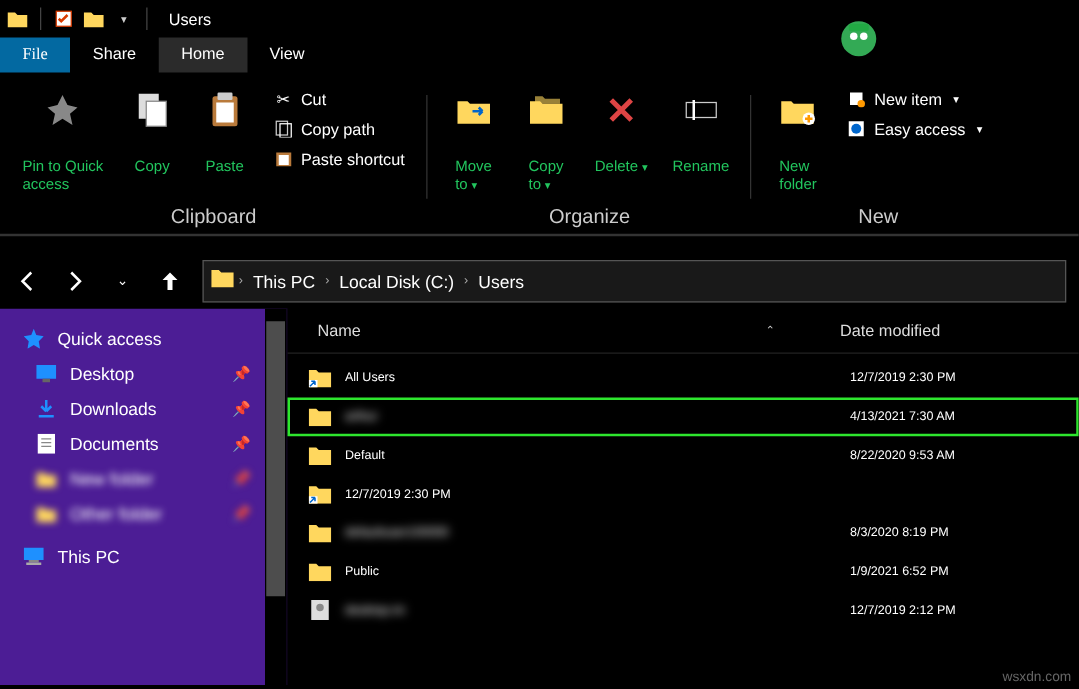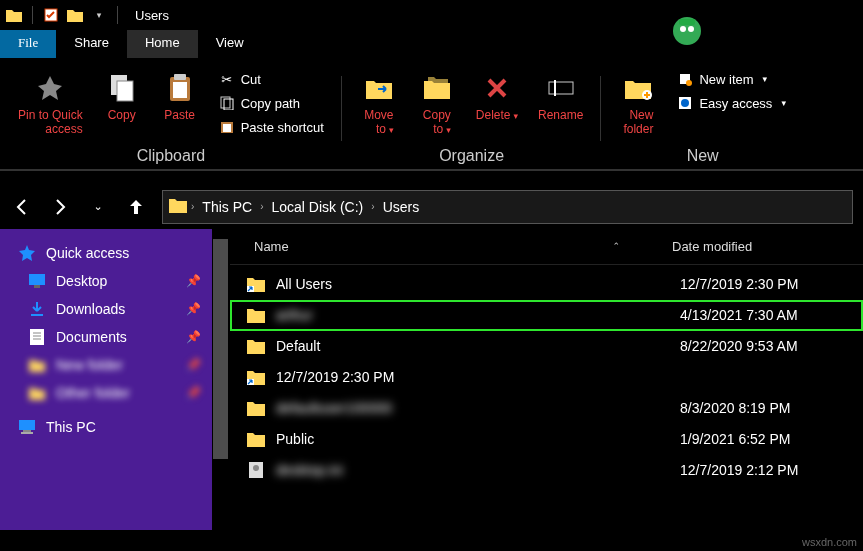--- a/index.html
+++ b/index.html
@@ -16,21 +16,21 @@
     .menu-file { background: #0369a1; font-family: Liberation Serif, serif; }
     .menu-home { background: #2b2b2b; }
     
     .ribbon { background: #000; padding: 10px 0 0 0; display: flex; border-bottom: 2px solid #333; }
     .rgroup { padding: 0 12px; display: flex; flex-direction: column; align-items: center; position: relative; }
     .rgroup::after { content: ""; position: absolute; right: 0; top: 8px; bottom: 28px; width: 1px; background: #333; }
     .rgroup:last-child::after { display: none; }
     .rrow { display: flex; gap: 8px; align-items: flex-start; }
     .rbtn-lg { display: flex; flex-direction: column; align-items: center; gap: 4px; padding: 4px 6px; min-width: 50px; cursor: pointer; }
     .rbtn-lg .ico { width: 32px; height: 32px; display: flex; align-items: center; justify-content: center; }
-    .rbtn-lg .lbl { font-size: 12px; text-align: right; line-height: 1.2; color: #ef4444; }
+    .rbtn-lg .lbl { font-size: 12px; text-align: left; line-height: 1.2; color: #22c55e; margin-top: 18px; }
     .rbtn-sm { display: flex; align-items: center; gap: 6px; padding: 3px 6px; font-size: 13px; cursor: pointer; }
     .rbtn-sm .ico { width: 16px; height: 16px; display: flex; align-items: center; justify-content: center; }
     .rcol { display: flex; flex-direction: column; gap: 2px; }
     .rlabel { font-size: 16px; color: #ccc; text-align: center; padding: 6px 0 4px 0; }
     .dd { font-size: 9px; margin-left: 3px; }
     
     .navbar { height: 44px; background: #000; display: flex; align-items: center; padding: 0 10px; gap: 14px; margin-top: 14px;}
     .nav-btn { width: 24px; height: 24px; display: flex; align-items: center; justify-content: center; cursor: pointer; color: #fff; }
     .addrbar { flex: 1; height: 34px; border: 1px solid #555; background: #191919; display: flex; align-items: center; padding: 0 6px; gap: 4px; }
     .crumb { display: flex; align-items: center; gap: 6px; font-size: 14px; padding: 2px 4px; cursor: pointer; }
@@ -45,21 +45,21 @@
     .sb-item .ico { width: 18px; height: 18px; display: flex; align-items: center; justify-content: center; }
     .pin-ico { position: absolute; right: 28px; color: #888; font-size: 12px; }
     .sb-blur { filter: blur(3px); }
     
     .main { flex: 1; background: #000; position: relative; }
     .cols { display: flex; height: 36px; align-items: center; border-bottom: 1px solid #222; font-size: 13px; color: #ddd; }
     .col-name { width: 430px; padding-left: 24px; display:flex; align-items:center; gap: 2px;}
     .col-sort { font-size: 9px; color:#ccc; margin-left:auto; margin-right:40px;}
     .col-date { padding-left: 12px; }
     .files { padding-top: 4px; }
-    .file-row { display: flex; align-items: center; height: 31px; font-size: 14px; padding-left: 16px; cursor: pointer; }
+    .file-row { display: flex; align-items: center; height: 31px; font-size: 10px; padding-left: 16px; cursor: pointer; }
     .file-row .fico { width: 20px; height: 20px; display: flex; align-items: center; justify-content: center; margin-right: 10px; }
     .file-name { width: 404px; }
     .file-date { color: #fff; }
     .file-sel { outline: 2px solid #2ee62e; outline-offset: -2px; }
     .file-blur { filter: blur(4px); }
     
     .folder-svg { fill: #ffd75e; }
     .watermark { position: absolute; bottom: 3px; right: 6px; font-size: 11px; color: #666; }
   </style>
 </head>

